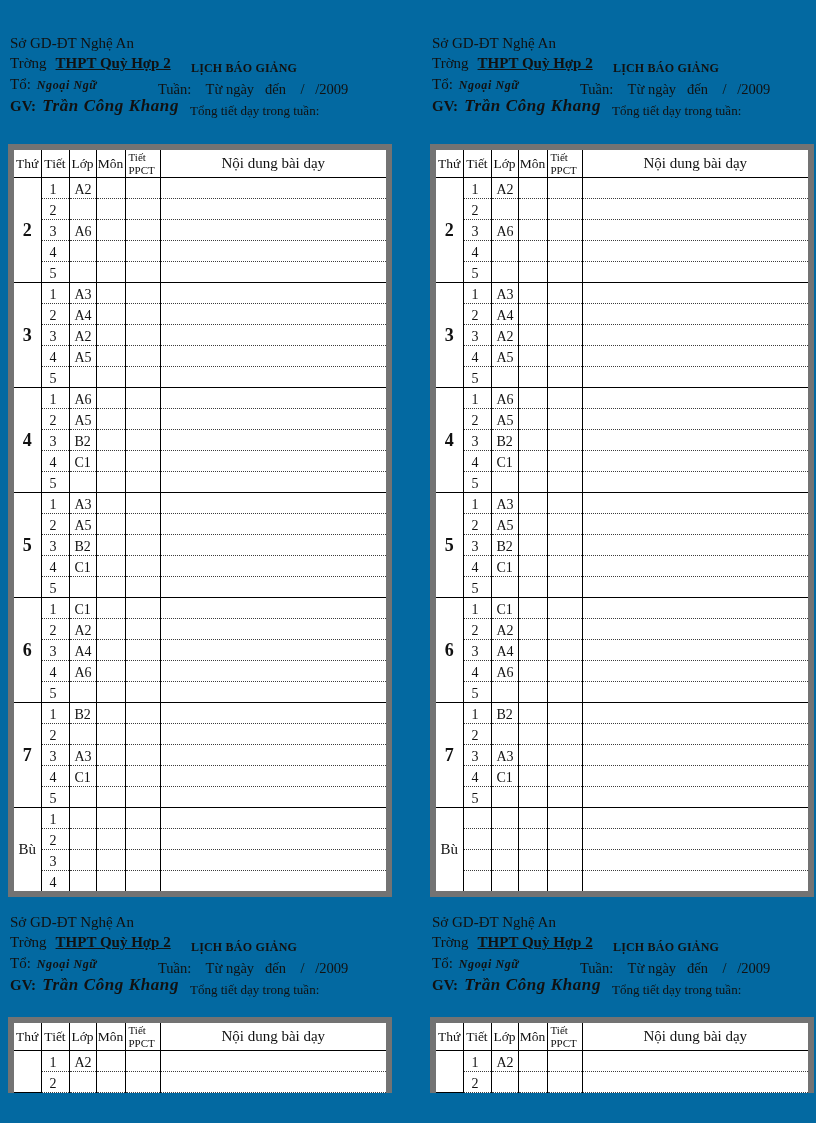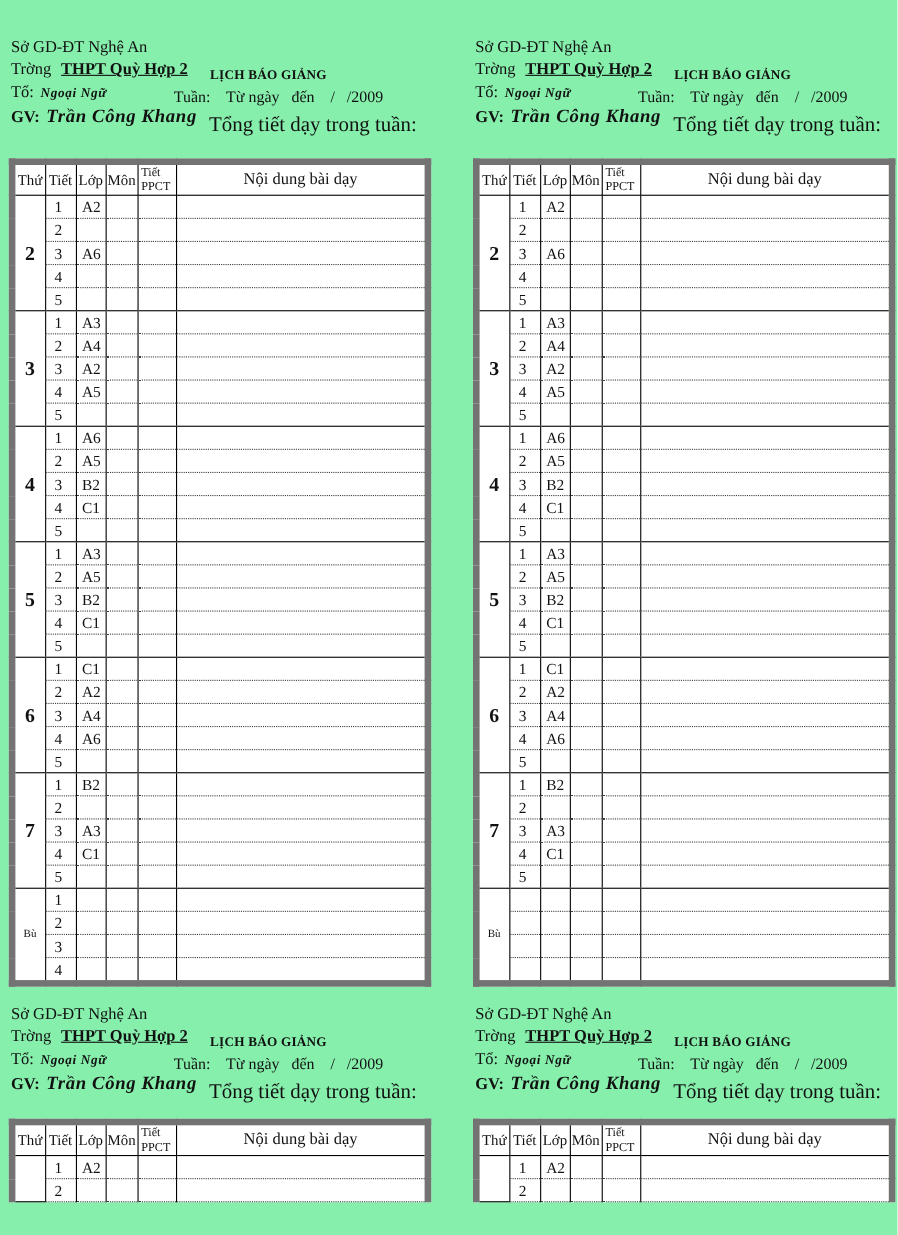--- a/index.html
+++ b/index.html
@@ -1,17 +1,17 @@
 <!DOCTYPE html>
 <html><head>
 <meta charset="utf-8">
 <style>
   html,body{margin:0;padding:0;background:#ffffff;}
   #page{
-    position:relative;width:816px;height:1123px;background:#86efac;
+    position:relative;width:816px;height:1123px;background:#0369a1;
     font-family:"Liberation Serif","DejaVu Serif",serif;color:#111;overflow:hidden;
   }
   .copy{position:absolute;width:400px;height:260px;}
   .copy.c0{left:8px;top:34px;}
   .copy.c1{left:430px;top:34px;}
   .copy.c2{left:8px;top:913px;}
   .copy.c3{left:430px;top:913px;}
 
   .hdr{position:absolute;left:0;top:0;width:400px;height:110px;}
   .hline{position:absolute;left:2px;white-space:nowrap;font-size:15px;line-height:18px;}
@@ -19,40 +19,40 @@
   .l2{top:20px;}
   .l3{top:41px;}
   .l4{top:63px;}
   .school{font-weight:bold;margin-left:9px;text-decoration:underline;}
   .gv-label{font-weight:bold;}
   .script{font-style:italic;font-weight:bold;letter-spacing:0.6px;margin-left:6px;font-size:12px;}
   .l4 .script{font-size:17px;}
   .title{position:absolute;top:27px;left:152px;width:168px;text-align:center;
          font-weight:bold;font-size:12px;letter-spacing:0.2px;white-space:nowrap;}
   .week{position:absolute;top:47px;left:150px;font-size:14.5px;white-space:pre;}
-  .total{position:absolute;top:69px;left:182px;font-size:19px;white-space:pre;}
+  .total{position:absolute;top:69px;left:182px;font-size:13px;white-space:pre;}
 
   .tbl-mount{position:absolute;left:0;}
   .copy.full .tbl-mount{top:110px;}
   .copy.partial .tbl-mount{top:104px;}
 
   table.sched{border-collapse:collapse;table-layout:fixed;width:378px;
               border:6px solid #737373;background:#fff;}
   table.sched.partial{border-bottom:none;}
   .sched th{border:1px solid #000;border-bottom:1.4px solid #000;height:27px;
             font-size:13.5px;font-weight:normal;text-align:center;padding:0;vertical-align:middle;}
   .sched th.ppct-h{font-size:11px;line-height:1.1;text-align:left;padding-left:3px;white-space:pre-line;vertical-align:middle;}
   .sched th.noidung-h{font-size:15px;}
   .sched td{border-left:1px solid #000;padding:0;height:20px;font-size:14px;
             vertical-align:bottom;line-height:17px;overflow:hidden;}
   .sched td.dotted{border-bottom:1px dotted #3c3c3c;}
   .sched td.solidb{border-bottom:1.4px solid #000;}
   .sched td.day-cell{border-bottom:1.4px solid #000;text-align:center;vertical-align:middle;
                      font-weight:bold;font-size:18px;}
-  .sched td.day-cell.makeup{font-weight:normal;font-size:10px;}
+  .sched td.day-cell.makeup{font-weight:normal;font-size:15px;}
   .sched td.tiet{padding-left:8px;}
   .sched td.lop{padding-left:5px;}
 </style>
 </head>
 <body>
 
 <div id="page">
     <div class="copy c0 full">
     <div class="hdr">
       <div class="hline l1">Sở GD-ĐT Nghệ An</div>

